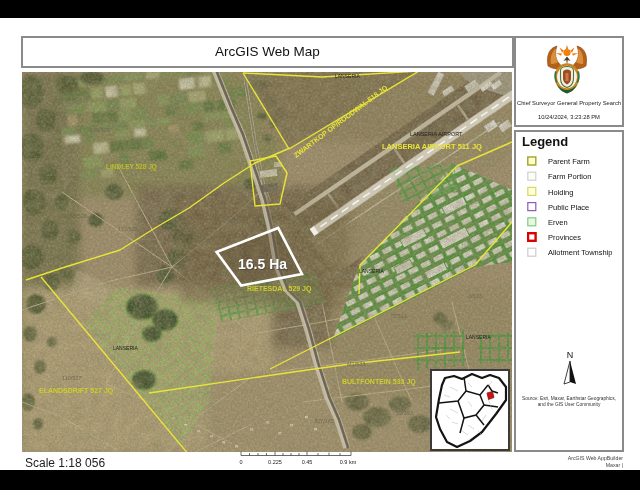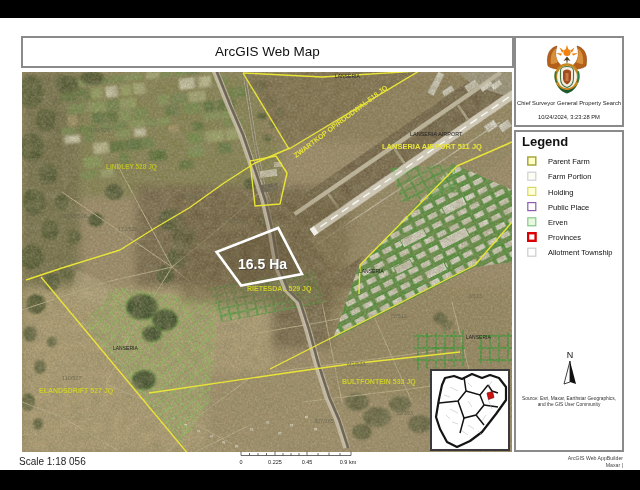--- a/index.html
+++ b/index.html
@@ -497,21 +497,21 @@
 <div class="abs" style="left:558px;top:348px;width:24px;height:42px;">
   <svg width="24" height="42" viewBox="0 0 24 42">
     <text x="12" y="10" text-anchor="middle" font-size="9" fill="#111" font-family="Liberation Sans,sans-serif">N</text>
     <path d="M12,13 L12,34 L6,36 Z" fill="#fff" stroke="#111" stroke-width="0.8"></path>
     <path d="M12,13 L18,36 L12,34 Z" fill="#111"></path>
   </svg>
 </div>
 
 <div class="abs" style="left:518px;top:396px;width:102px;text-align:center;font-size:4.8px;color:#333;line-height:1.25;">Source: Esri, Maxar, Earthstar Geographics,<br>and the GIS User Community</div>
 
-<div class="abs" style="left:19px;top:456px;font-size:10px;color:#222;">Scale 1:18 056</div>
+<div class="abs" style="left:25px;top:456px;font-size:12px;color:#222;">Scale 1:18 056</div>
 
 <div class="abs" style="left:236px;top:450px;width:130px;height:18px;">
   <svg width="130" height="18">
     <g stroke="#444" stroke-width="0.8" fill="none">
       <line x1="5" y1="5.5" x2="115" y2="5.5"></line>
       <line x1="5" y1="5.5" x2="5" y2="1.5"></line>
       <line x1="39" y1="5.5" x2="39" y2="1.5"></line>
       <line x1="71" y1="5.5" x2="71" y2="1.5"></line>
       <line x1="93" y1="5.5" x2="93" y2="2.5"></line>
       <line x1="115" y1="5.5" x2="115" y2="1.5"></line>

